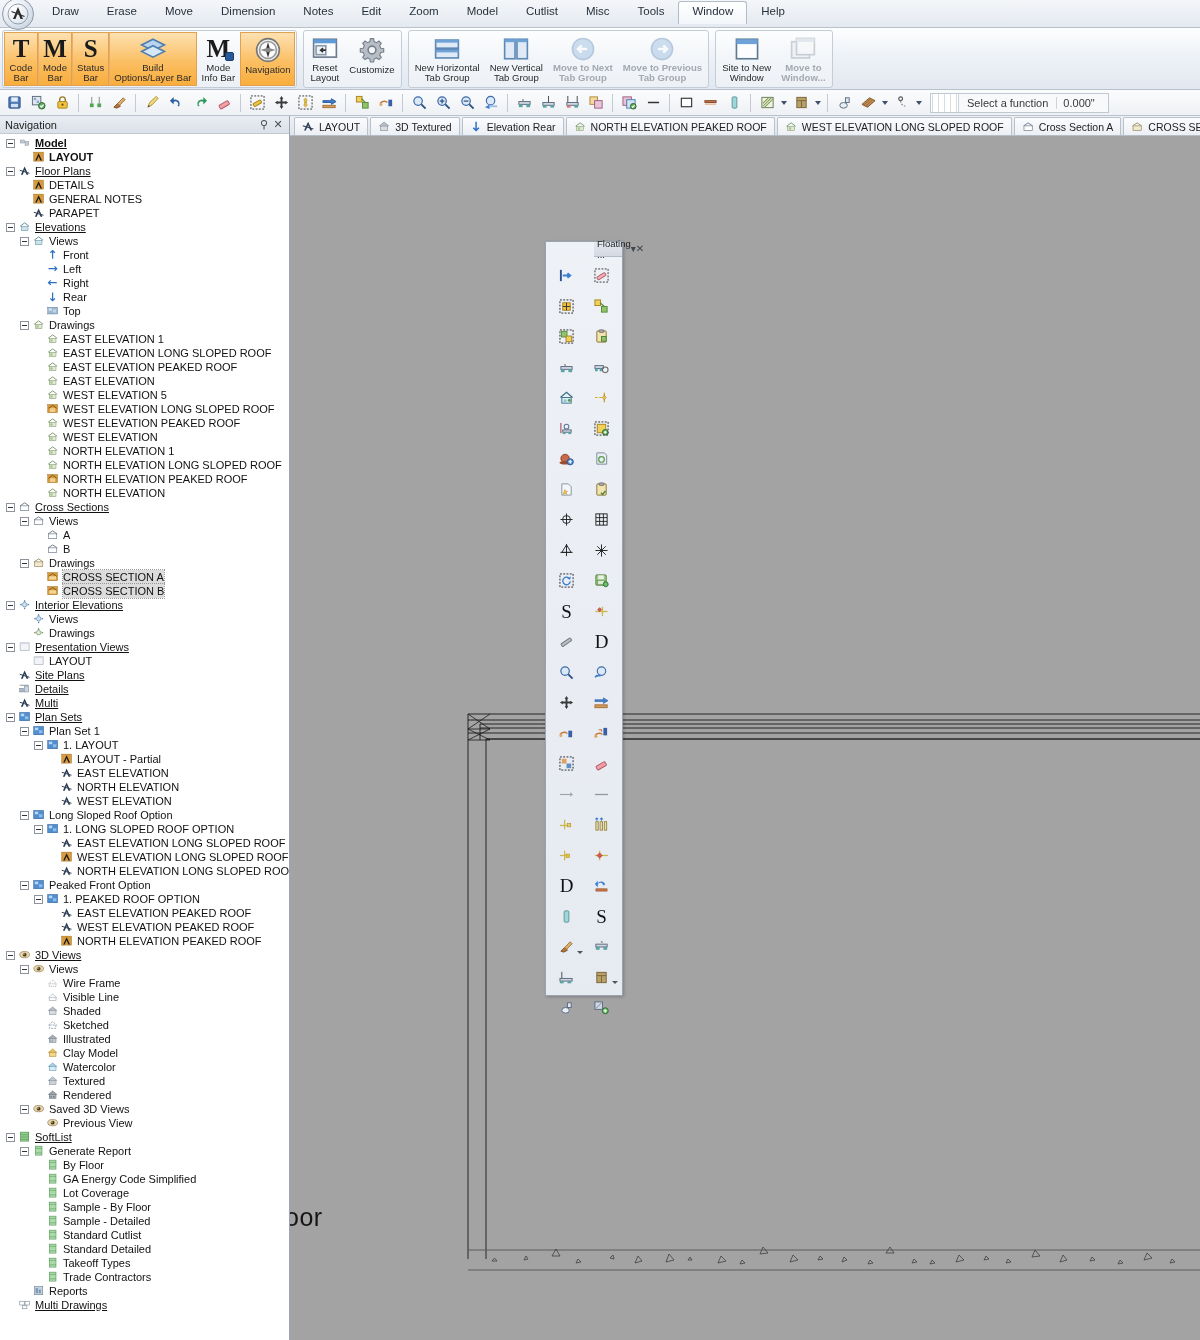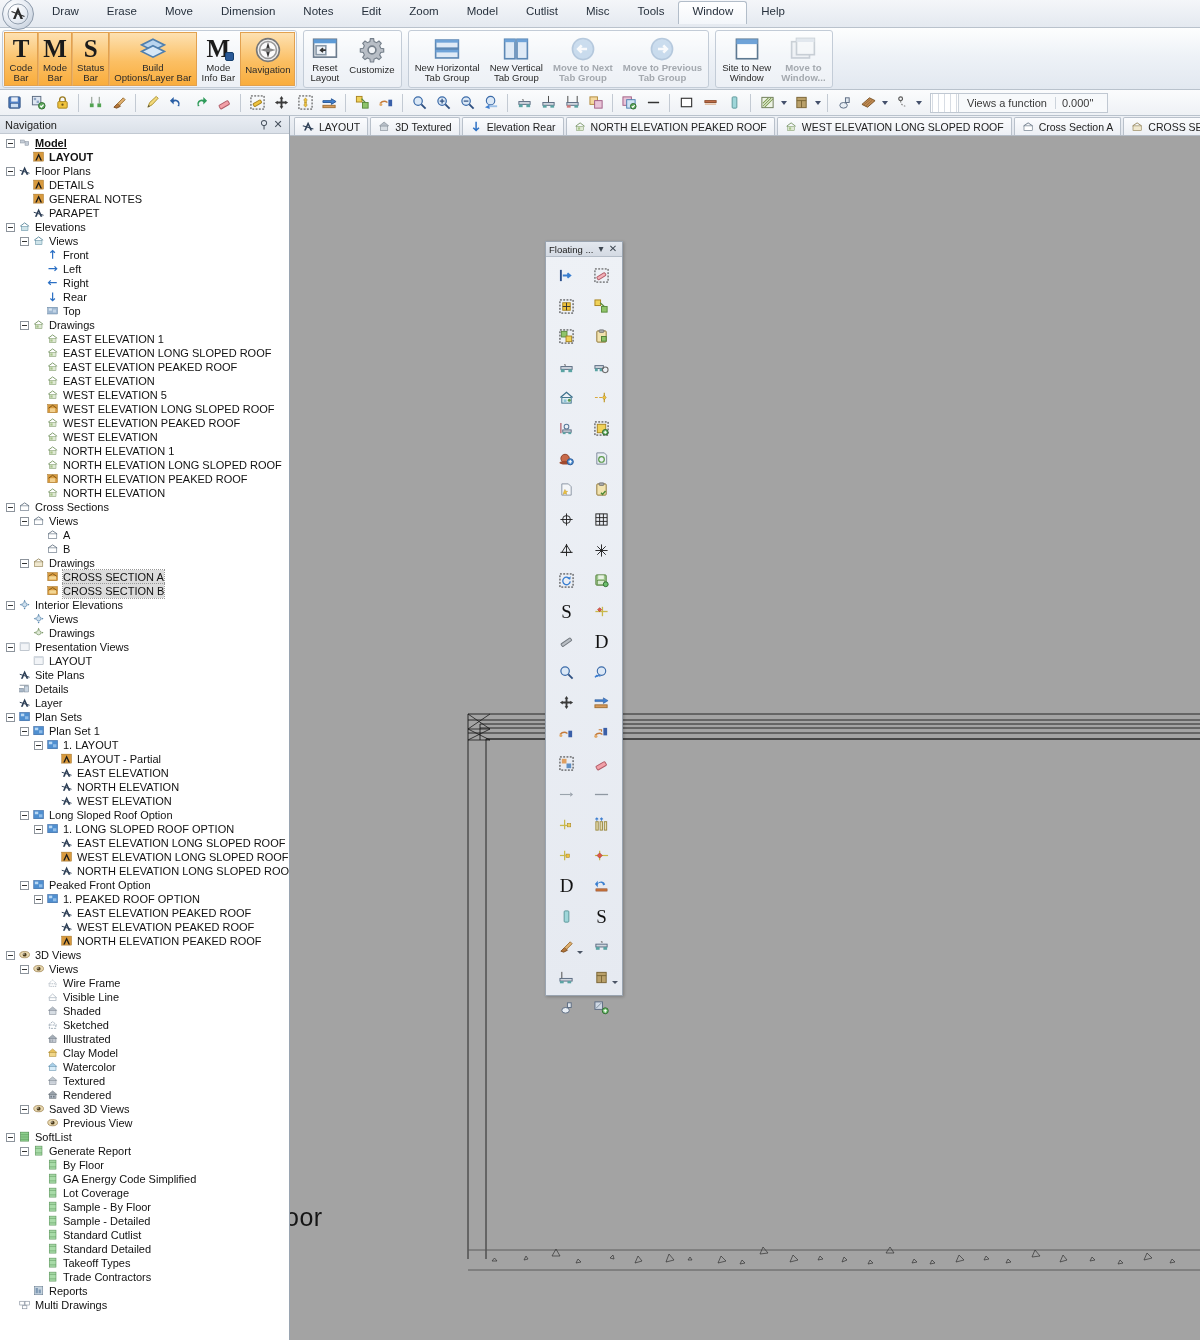--- a/index.html
+++ b/index.html
@@ -157,21 +157,21 @@
     margin-right:2px;
     position:relative;
   }
   .exp::before {
     content:""; position:absolute; left:1px; right:1px; top:3px; height:1px; background:#333;
   }
   .exp-pad { width:11px; flex:none; }
   .ico { width:15px; height:13px; flex:none; margin-right:3px; display:flex; align-items:center; justify-content:center; }
   .tlabel { color:#111; }
   .tlabel.root { font-weight:bold; text-decoration:underline; }
-  .tlabel.link { }
+  .tlabel.link { text-decoration:underline; }
   .tnode.selected .tlabel {
     background:#dcdcdc; outline:1px dotted #999;
   }
 
   
   .canvas {
     flex:1; position:relative;
     background:#f2f2f2;
     overflow:hidden;
   }
@@ -215,21 +215,21 @@
     box-shadow:1px 1px 3px rgba(0,0,0,0.22);
     z-index:40;
     display:flex; flex-direction:column;
   }
   .fb-title {
     height:15px; flex:none;
     background:linear-gradient(to bottom,#e3e8ef 0%,#d4dae3 100%);
     border-bottom:1px solid #b3bcc7;
     display:flex; align-items:center;
     padding:0 3px;
-    font-size:9.5px; color:#222;
+    font-size:9.5px; color:#222;margin-left:48px;
   }
   .fb-title .sp { flex:1; }
   .fb-title .cb { width:12px; text-align:center; color:#3d4650; font-size:10px; line-height:1;}
   .fb-grid {
     flex:1; display:grid;
     grid-template-columns:1fr 1fr;
     align-content:start;
     padding:4px 3px;
     gap:1px 0;
   }
@@ -650,21 +650,21 @@
       <div class="qbtn">
         <svg width="15" height="15" viewBox="0 0 16 16">
           <circle cx="6" cy="4" r="2" fill="none" stroke="#555" stroke-width="1.2"></circle>
           <path d="M6 6 q0 5 5 6" stroke="#888" stroke-width="1.2" fill="none" stroke-dasharray="2 1.5"></path>
         </svg>
       </div>
     </div>
   <div class="qdrop"></div>
   <div class="func-box">
     <div class="func-grip"></div>
-    <div class="func-label">Views a function</div>
+    <div class="func-label">Select a function</div>
     <div class="func-val">0.000"</div>
   </div>
 </div>
 
 <div class="main">
 
   <div class="nav-panel">
     <div class="nav-head">
       <span>Navigation</span>
       <span class="sp"></span>
@@ -1127,21 +1127,21 @@
         </div>
         <div class="tnode">
           <div class="indent" style="width: 6px;"></div>
           <div class="exp-pad"></div>
           <div class="ico">
             <svg width="14" height="12" viewBox="0 0 16 16">
               <path d="M7.5 2 L12.5 13 H10 L7.5 6.5 L5 13 H2.5 Z" fill="#2c3e55"></path>
               <path d="M1 7 L14 11" stroke="#2c3e55" stroke-width="1.3"></path>
             </svg>
           </div>
-          <span class="tlabel link">Layer</span>
+          <span class="tlabel link">Multi</span>
         </div>
         <div class="tnode">
           <div class="indent" style="width: 6px;"></div>
           <div class="exp"></div>
           <div class="ico">
             <svg width="14" height="12" viewBox="0 0 16 16">
               <rect x="1" y="2" width="13" height="11" fill="#4f8fd0" stroke="#2a5a99" stroke-width=".7"></rect>
               <rect x="2.5" y="3.5" width="4.5" height="3.5" fill="#b9d8f4"></rect>
               <rect x="8" y="7" width="4.5" height="4" fill="#8fbce8"></rect>
             </svg>

